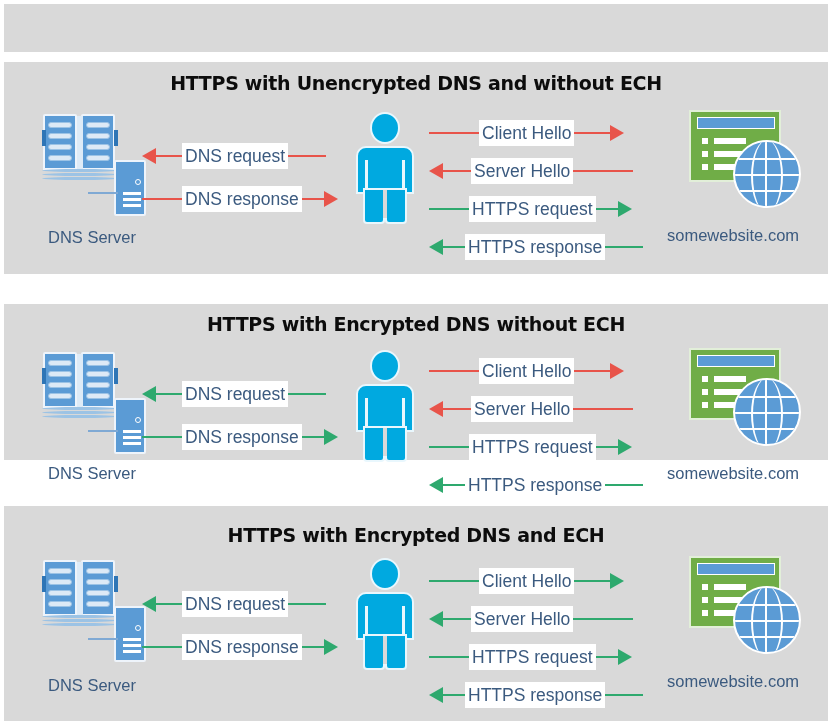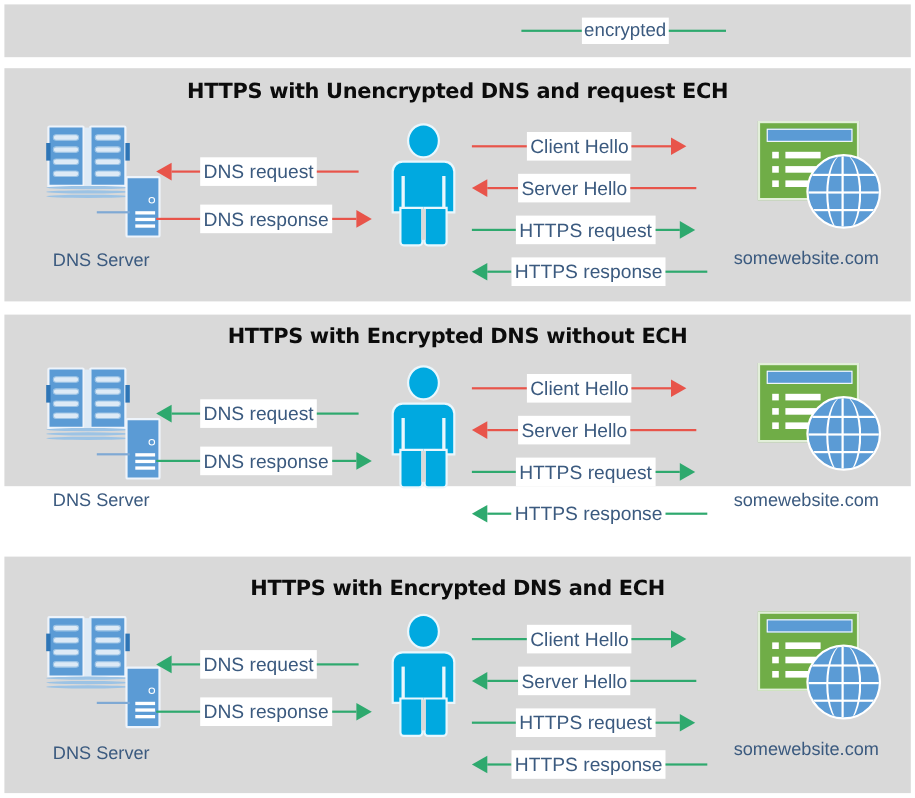--- a/index.html
+++ b/index.html
@@ -46,21 +46,21 @@
   #legend-encrypted  { left: 470px; }
 
   
   .panel {
     position: absolute;
     left: 4px;
     width: 824px;
     background: #d9d9d9;
   }
   #panel-1 { top: 62px;  height: 212px; }
-  #panel-2 { top: 286px; height: 156px; }
+  #panel-2 { top: 304px; height: 156px; }
   #panel-3 { top: 506px; height: 215px; }
 
   .panel-title {
     position: absolute;
     left: 0; right: 0;
     text-align: center;
     font-family: "DejaVu Sans", sans-serif;
     font-weight: bold;
     font-size: 19px;
     letter-spacing: -0.3px;
@@ -260,29 +260,24 @@
     padding: 1px 3px;
     white-space: nowrap;
   }
 </style>
 </head>
 <body>
 
 <div id="page">
 
   <div class="legend-band">
-    <div class="legend-entry" id="legend-encrypted">
-      <span class="lg-line" style="background:#2ea96e"></span>
-      <span class="lg-label">encrypted</span>
-      <span class="lg-line short" style="background:#2ea96e"></span>
-    </div>
   </div>
 
   <div class="panel" id="panel-1">
-    <div class="panel-title">HTTPS with Unencrypted DNS and request ECH</div>
+    <div class="panel-title">HTTPS with Unencrypted DNS and without ECH</div>
     <div class="panel-body">
         <div class="book" style="left: 38px; top: 52px;">
           <div class="page left"></div>
           <div class="page right"></div>
           <div class="tab" style="left:0px;top:16px"></div>
           <div class="tab" style="left:72px;top:16px"></div>
           <div class="spine"></div>
           <div class="line" style="left:6px;top:8px;width:24px"></div>
           <div class="line" style="left:44px;top:8px;width:24px"></div>
           <div class="line" style="left:6px;top:19px;width:24px"></div>

